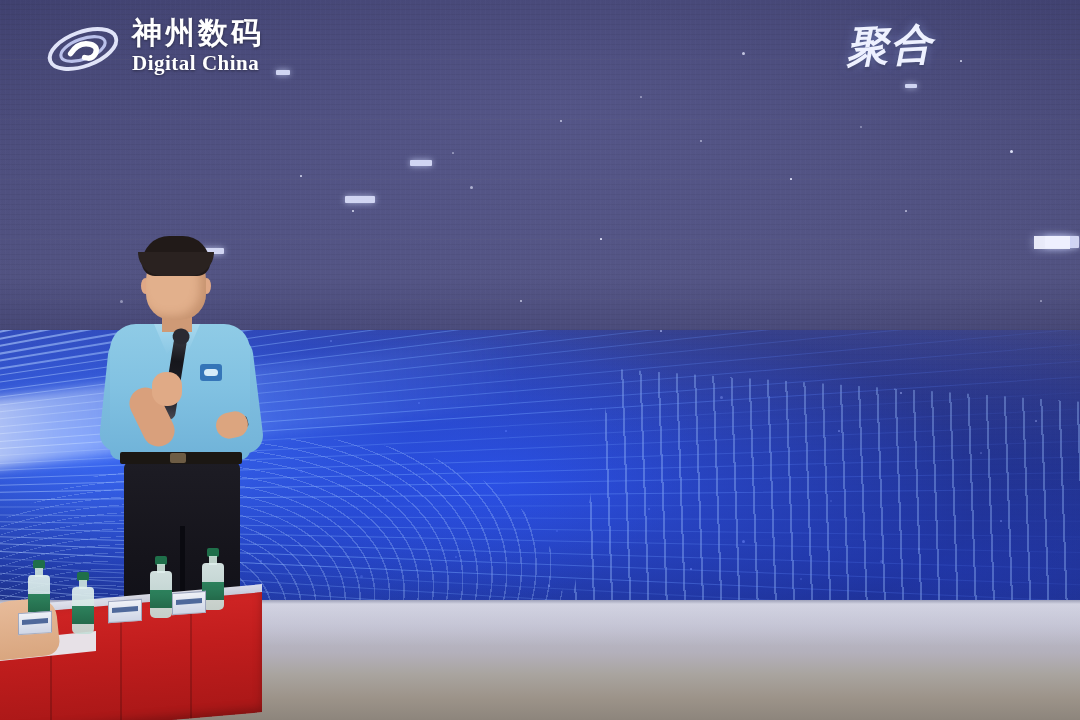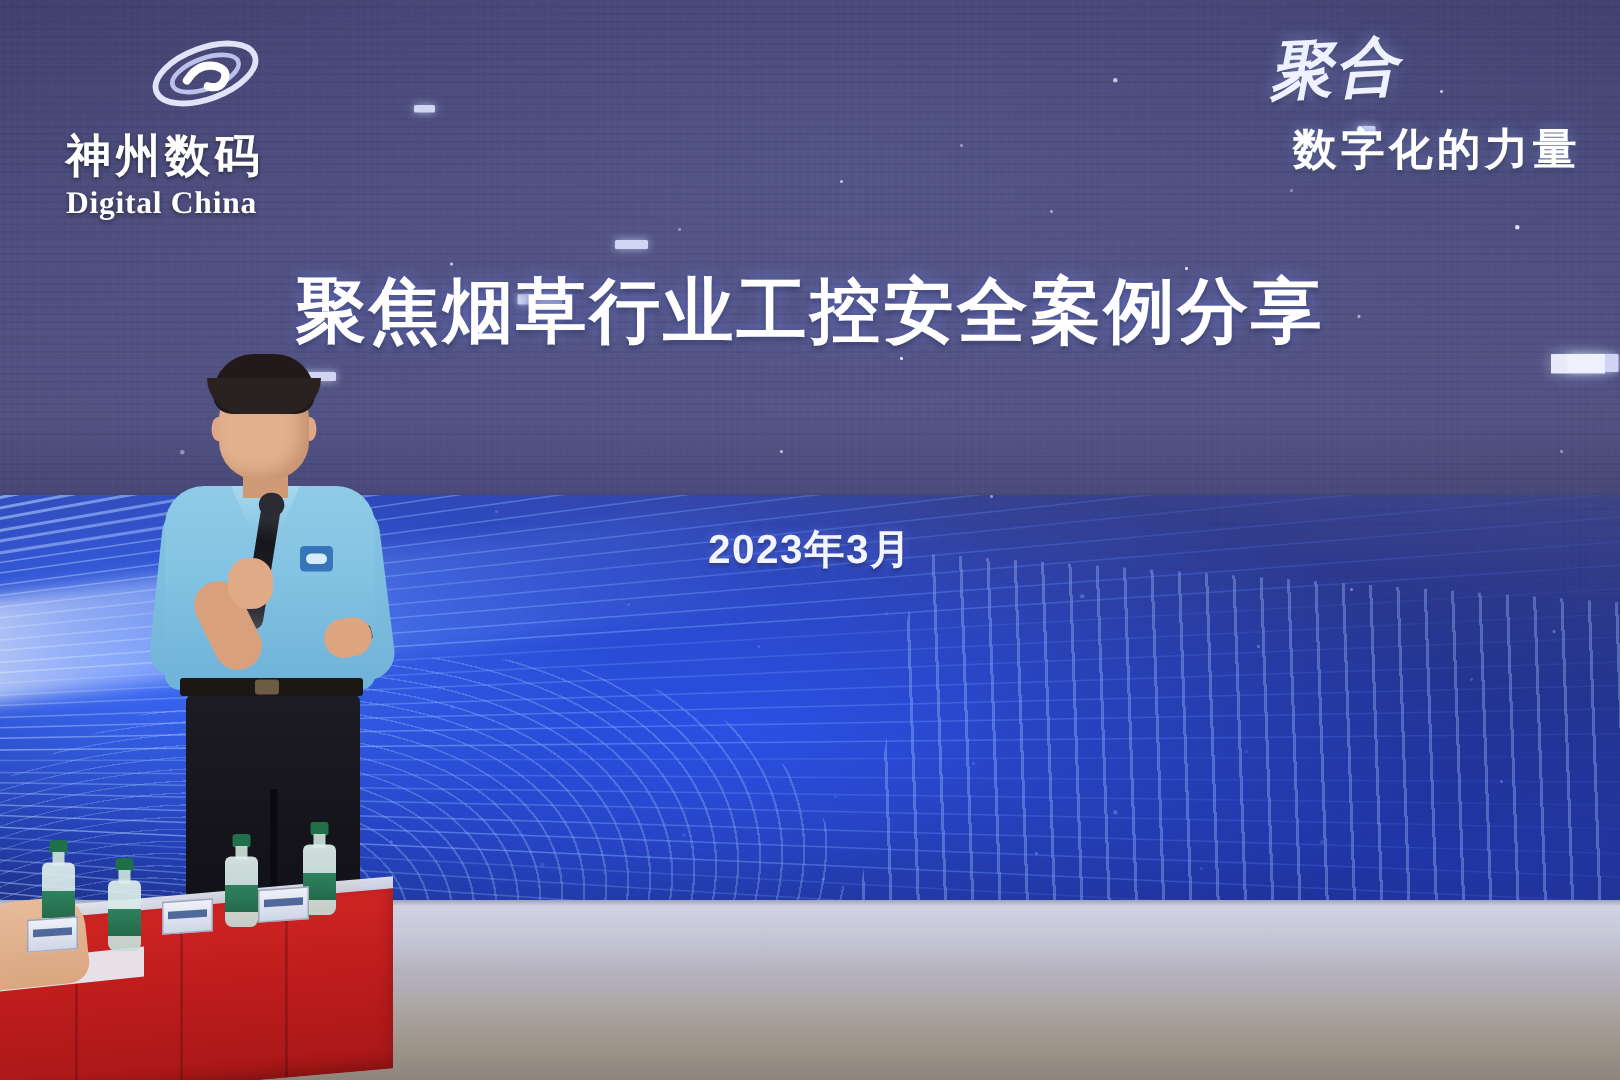--- a/index.html
+++ b/index.html
@@ -94,21 +94,21 @@
     color:#f2f4ff;font-size:27px;font-weight:700;letter-spacing:1px;
     text-shadow:0 0 8px rgba(120,140,255,.5),0 2px 3px rgba(0,0,0,.4);
   }
   .slide-company{
     position:absolute;left:0;right:0;top:452px;text-align:center;
     color:#ffffff;font-size:31px;font-weight:700;letter-spacing:2px;
     text-shadow:0 0 10px rgba(90,130,255,.6),0 2px 4px rgba(0,0,0,.5);
   }
 
   
-  .brand{position:absolute;left:44px;top:18px;display:flex;align-items:flex-end;gap:10px;flex-direction:column;}
+  .brand{position:absolute;left:44px;top:18px;display:flex;align-items:flex-start;gap:10px;}
   .brand .mark{width:78px;height:62px;}
   .brand .words{display:flex;flex-direction:column;line-height:1;}
   .brand .cn{color:#fff;font-size:30px;font-weight:700;letter-spacing:3px;
              text-shadow:0 1px 3px rgba(0,0,0,.45);}
   .brand .en{color:#fff;font-size:21px;font-weight:700;letter-spacing:.5px;margin-top:5px;
              font-family:"Liberation Serif","DejaVu Serif",serif;
              text-shadow:0 1px 3px rgba(0,0,0,.45);}
 
   
   .slogan{position:absolute;right:26px;top:18px;text-align:right;}
@@ -331,38 +331,35 @@
           <span style="top: 242px; transform: rotate(5.4deg); opacity: 0.53; height: 1.4px;"></span>
           <span style="top: 247.4px; transform: rotate(5.86deg); opacity: 0.58; height: 1.4px;"></span>
           <span style="top: 252.8px; transform: rotate(6.32deg); opacity: 0.28; height: 1.4px;"></span>
           <span style="top: 258.2px; transform: rotate(6.78deg); opacity: 0.33; height: 1.4px;"></span>
           <span style="top: 263.6px; transform: rotate(7.24deg); opacity: 0.38; height: 1.4px;"></span>
           <span style="top: 269px; transform: rotate(7.7deg); opacity: 0.43; height: 1.4px;"></span>
         </div>
       <div class="glowtop"></div>
     </div>
 
-    <div class="slide-title">聚焦烟草行业工控安全案例分享</div>
-    <div class="slide-date">2023年3月</div>
 
     <div class="brand">
       <svg class="mark" viewBox="0 0 100 80">
         <ellipse cx="50" cy="40" rx="45" ry="22" fill="none" stroke="#e9ecff" stroke-width="5" transform="rotate(-20 50 40)" opacity="0.95"></ellipse>
         <ellipse cx="50" cy="40" rx="30" ry="13" fill="none" stroke="#cfd6ff" stroke-width="4" transform="rotate(-20 50 40)" opacity="0.85"></ellipse>
         <path d="M34 46 q10 -16 26 -12 q10 3 6 12 q-4 8 -14 5" fill="none" stroke="#ffffff" stroke-width="7" stroke-linecap="round"></path>
       </svg>
       <div class="words">
         <span class="cn">神州数码</span>
         <span class="en">Digital China</span>
       </div>
     </div>
 
     <div class="slogan">
       <span class="calli">聚合</span>
-      <span class="sub">数字化的力量</span>
     </div>
 
     <div class="wallbar"></div>
   </div>
 
   <div class="floor">
     <div class="edge"></div>
     <div class="sheen"></div>
   </div>
 

